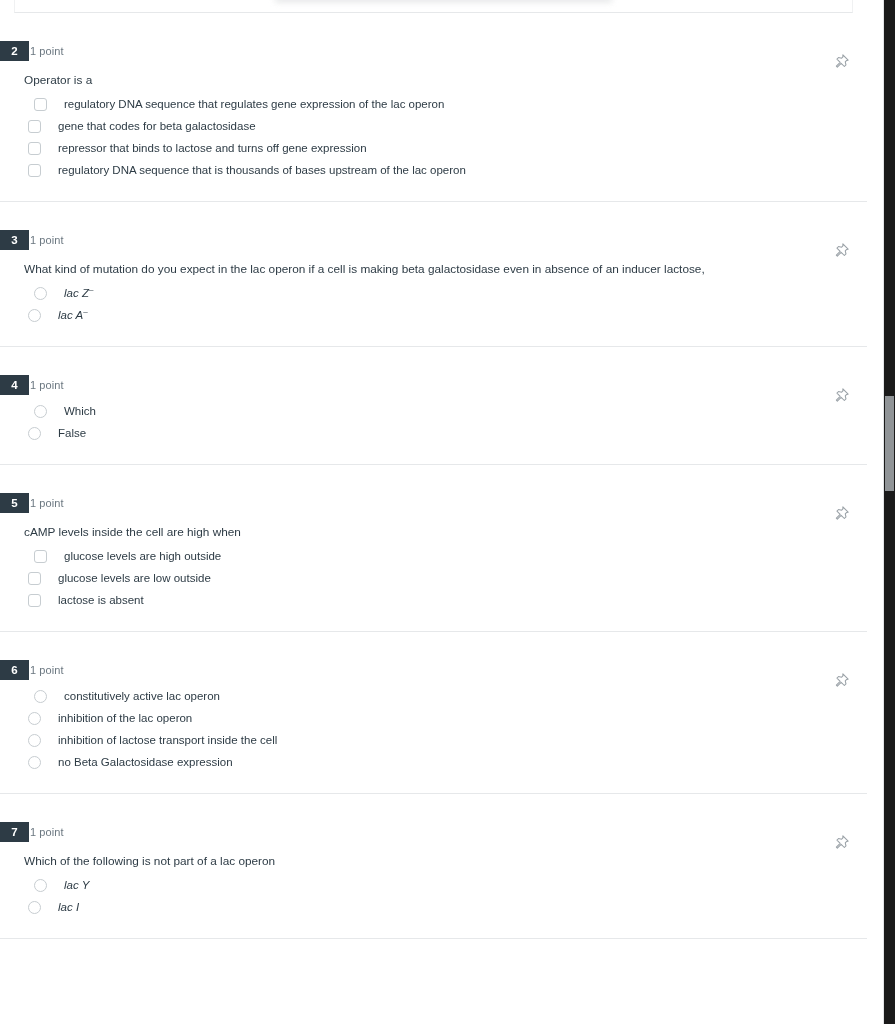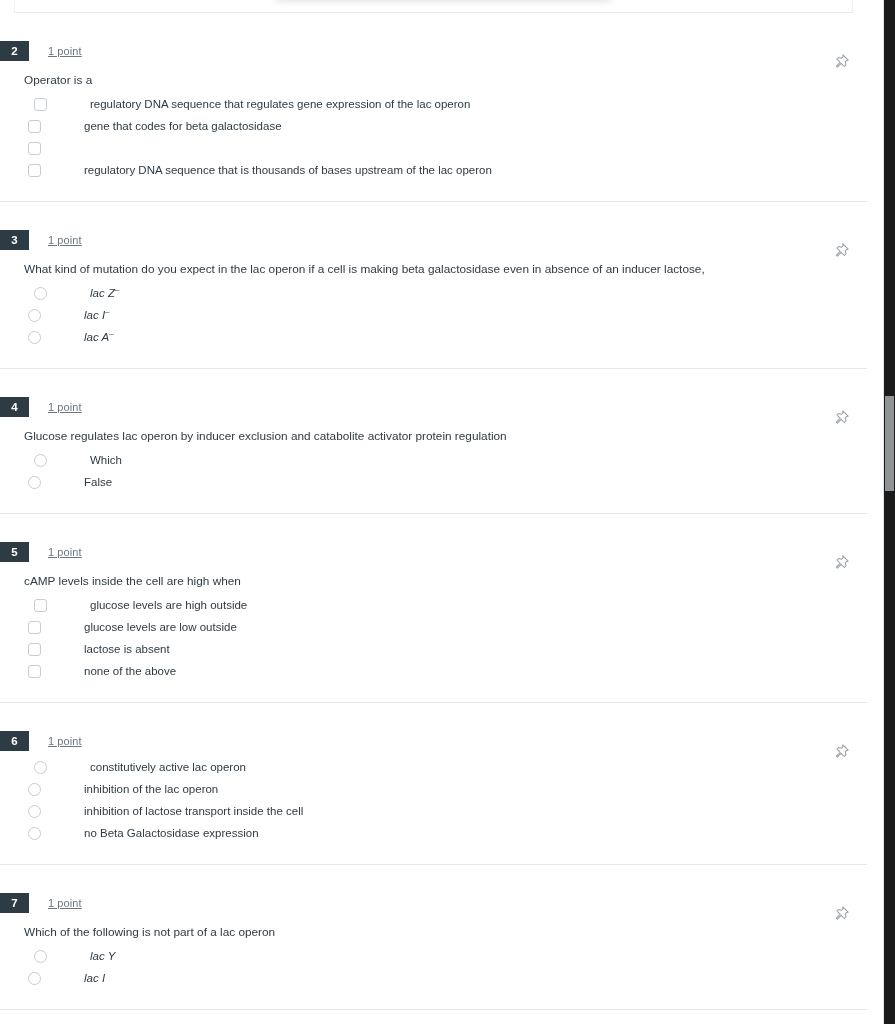--- a/index.html
+++ b/index.html
@@ -80,25 +80,24 @@
     color: #ffffff;
     font-size: 11.5px;
     font-weight: 700;
     display: flex;
     align-items: center;
     justify-content: center;
     letter-spacing: .2px;
   }
 
   .qpoints {
-    margin-left: 19px;
+    margin-left: 1px;
     font-size: 11px;
     color: #6b7780;
     letter-spacing: .1px;
-    text-decoration: underline;
   }
 
   .pin-icon {
     position: absolute;
     right: 17px;
     top: 13px;
     width: 18px;
     height: 18px;
     opacity: .62;
   }
@@ -114,21 +113,20 @@
   .qtext i { font-style: italic; }
   .sup { font-size: 8px; vertical-align: super; letter-spacing: 0; }
 
   .answers { margin: 4px 0 0 0; }
 
   .ans {
     display: flex;
     align-items: center;
     min-height: 22px;
     padding: 0 0 0 34px;
-    gap: 26px;
   }
   .ans + .ans { margin-top: 0; padding-left: 28px; }
 
   .box {
     flex: 0 0 auto;
     width: 13px;
     height: 13px;
     border: 1px solid #c7cdd1;
     border-radius: 3px;
     background: #ffffff;
@@ -215,20 +213,21 @@
         <div class="ans">
           <span class="box"></span>
           <span class="ans-label">regulatory DNA sequence that regulates gene expression of the lac operon</span>
         </div>
         <div class="ans">
           <span class="box"></span>
           <span class="ans-label">gene that codes for beta galactosidase</span>
         </div>
         <div class="ans">
           <span class="box"></span>
+          <span class="ans-label">repressor that binds to lactose and turns off gene expression</span>
         </div>
         <div class="ans">
           <span class="box"></span>
           <span class="ans-label">regulatory DNA sequence that is thousands of bases upstream of the lac operon</span>
         </div>
       </div>
     </div>
 
     <div class="gap"></div>
 
@@ -243,42 +242,37 @@
         </svg>
       </div>
       <div class="qtext">What kind of mutation do you expect in the lac operon if a cell is making beta galactosidase even in absence of an inducer lactose,</div>
       <div class="answers radios">
         <div class="ans">
           <span class="circle"></span>
           <span class="ans-label"><i>lac Z</i><span class="sup">–</span></span>
         </div>
         <div class="ans">
           <span class="circle"></span>
-          <span class="ans-label"><i>lac I</i><span class="sup">–</span></span>
-        </div>
-        <div class="ans">
-          <span class="circle"></span>
           <span class="ans-label"><i>lac A</i><span class="sup">–</span></span>
         </div>
       </div>
     </div>
 
     <div class="gap"></div>
 
     <div class="qcard">
       <div class="qhead">
         <div class="qnum">4</div>
         <div class="qpoints">1 point</div>
       </div>
       <div class="pin-icon">
         <svg viewBox="0 0 24 24" fill="none" stroke="#5b6770" stroke-width="1.4" stroke-linecap="round" stroke-linejoin="round">
           <path d="M14.5 2.5l7 7-2.2.6-1.6 1.6.9 4.2-2.1 2.1-4.3-4.3-5.1 5.1-1.3-1.3 5.1-5.1-4.3-4.3 2.1-2.1 4.2.9 1.6-1.6z"></path>
         </svg>
       </div>
-      <div class="qtext">Glucose regulates lac operon by inducer exclusion and catabolite activator protein regulation</div>
       <div class="answers radios">
         <div class="ans">
           <span class="circle"></span>
           <span class="ans-label">Which</span>
         </div>
         <div class="ans">
           <span class="circle"></span>
           <span class="ans-label">False</span>
         </div>
       </div>
@@ -302,24 +296,20 @@
           <span class="box"></span>
           <span class="ans-label">glucose levels are high outside</span>
         </div>
         <div class="ans">
           <span class="box"></span>
           <span class="ans-label">glucose levels are low outside</span>
         </div>
         <div class="ans">
           <span class="box"></span>
           <span class="ans-label">lactose is absent</span>
-        </div>
-        <div class="ans">
-          <span class="box"></span>
-          <span class="ans-label">none of the above</span>
         </div>
       </div>
     </div>
 
     <div class="gap"></div>
 
     <div class="qcard">
       <div class="qhead">
         <div class="qnum">6</div>
         <div class="qpoints">1 point</div>

